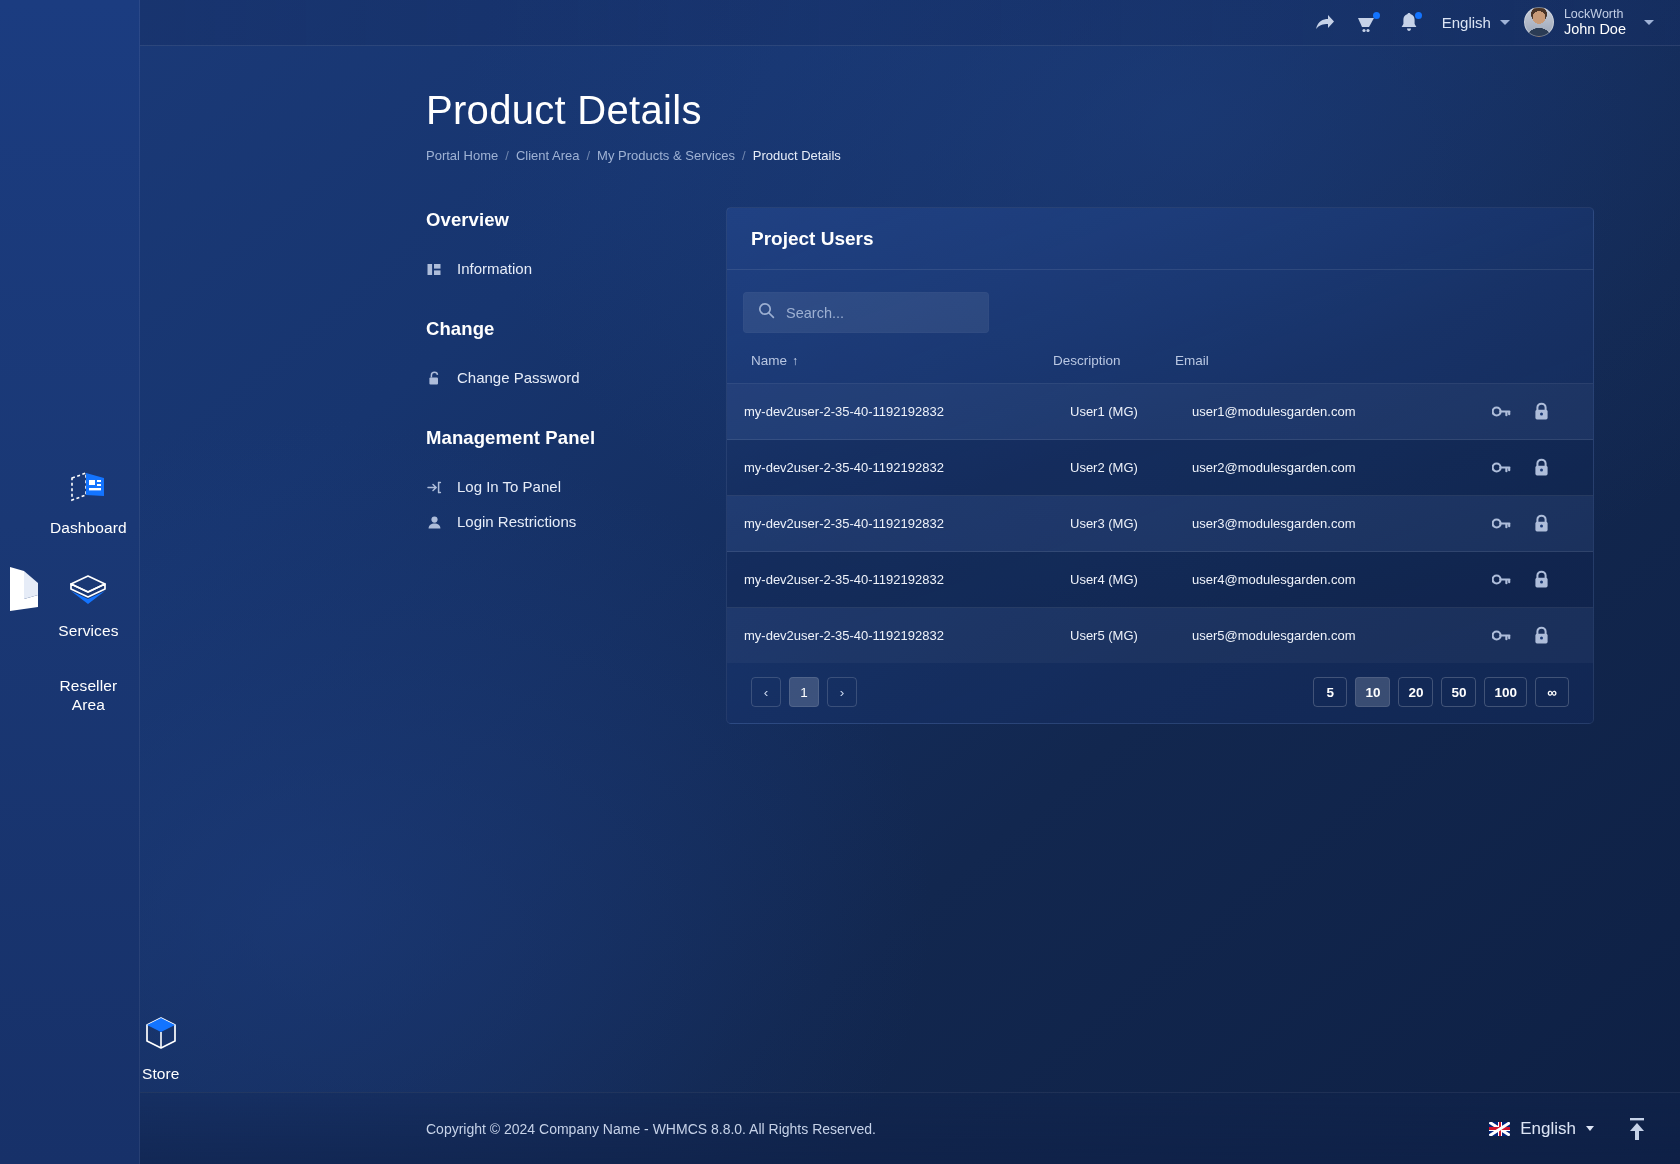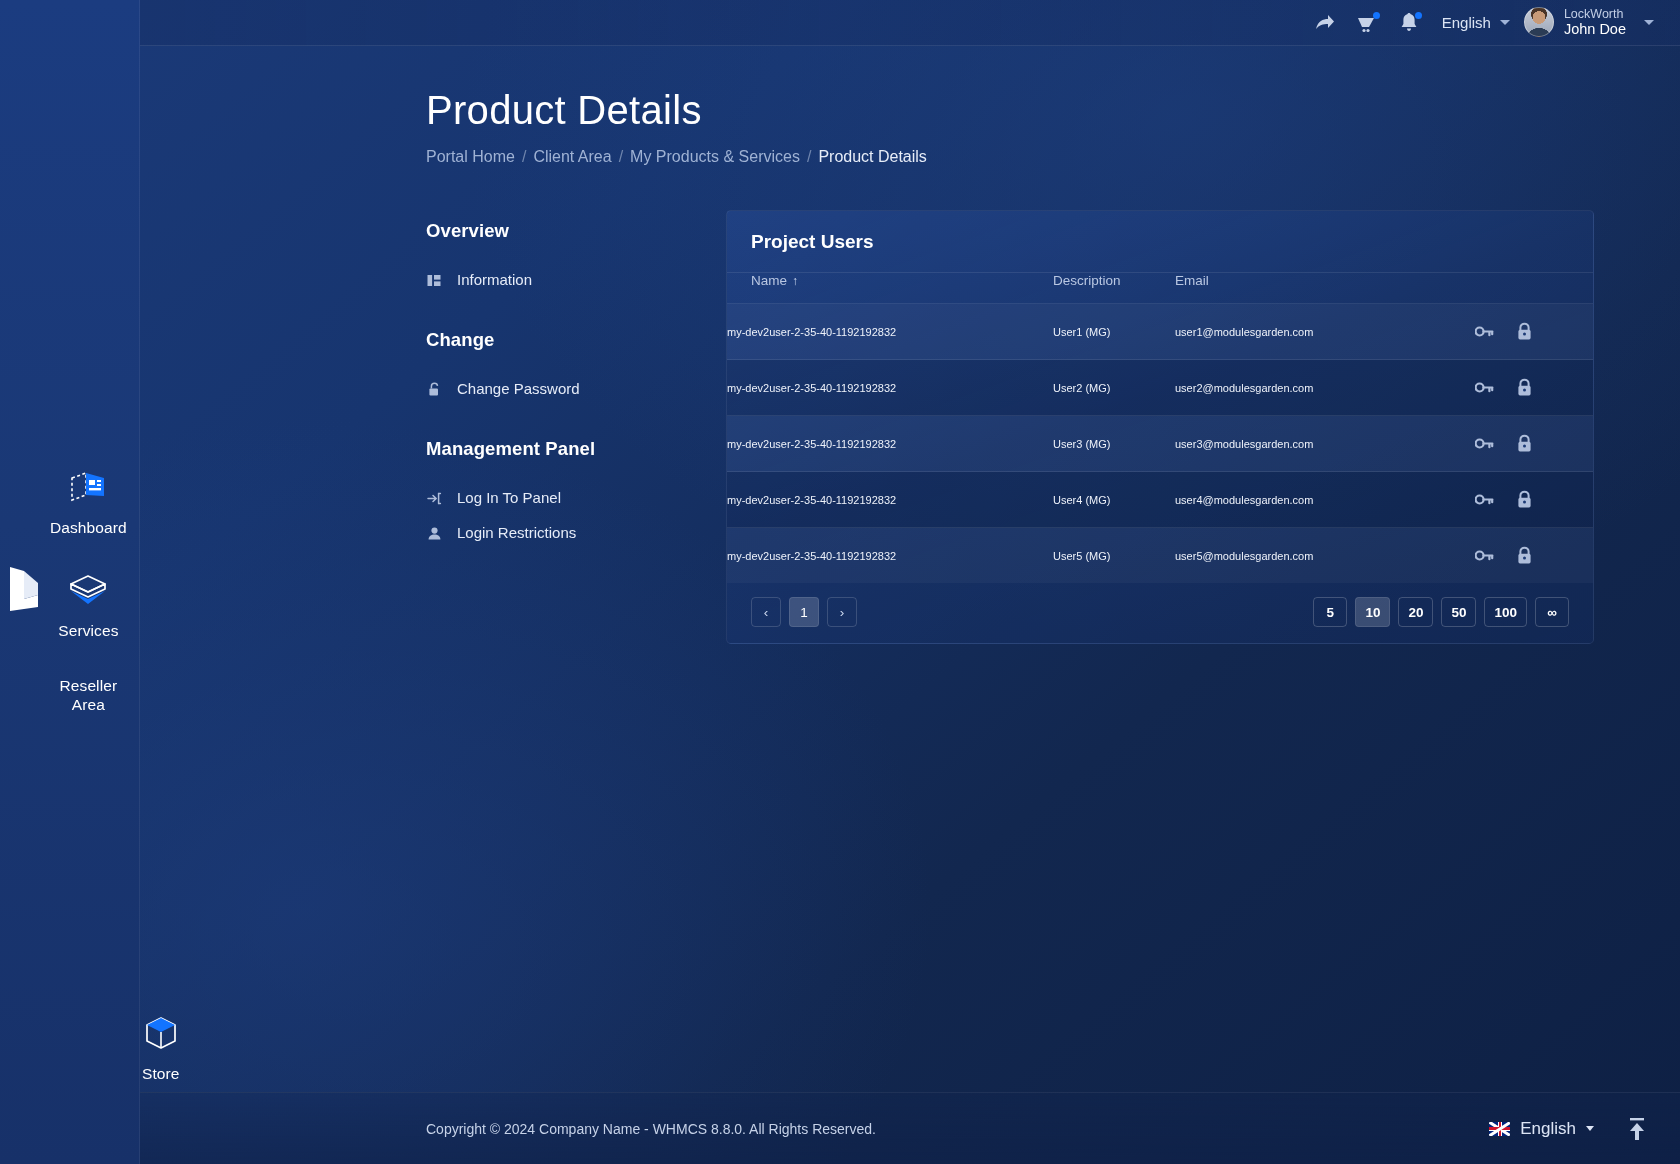--- a/index.html
+++ b/index.html
@@ -86,27 +86,27 @@
   .user-names { display: flex; flex-direction: column; line-height: 1.18; }
   .user-company { color: #c3cfe6; font-size: 12.5px; }
   .user-name { color: #ffffff; font-size: 14.5px; }
 
   .content { flex: 1 1 auto; position: relative; padding: 0 0 0 0; overflow: hidden; }
   .page-head { padding: 42px 0 0 286px; }
   .page-title {
     color: #ffffff; font-size: 40px; font-weight: 300; letter-spacing: 0.3px;
     line-height: 1.1;
   }
-  .breadcrumb { margin-top: 16px; display: flex; align-items: center; gap: 7px; font-size: 16px; }
+  .breadcrumb { margin-top: 16px; display: flex; align-items: center; gap: 7px; font-size: 13px; }
   .bc-link { color: #9fb2d4; cursor: pointer; }
   .bc-sep { color: #6f85ad; }
   .bc-current { color: #e7edf8; }
 
   .body-row { display: flex; padding: 44px 0 0 286px; gap: 0; }
-  .side-menu { width: 300px; flex: 0 0 300px; padding-top: 2px; margin-top: 8px; }
+  .side-menu { width: 300px; flex: 0 0 300px; padding-top: 2px; }
   .sm-title {
     color: #ffffff; font-size: 18.5px; font-weight: bold; letter-spacing: 0.1px;
     margin-bottom: 20px;
   }
   .sm-title.sp { margin-top: 41px; }
   .sm-item {
     display: flex; align-items: flex-end; gap: 15px;
     color: #e6ecf8; font-size: 15px; margin-bottom: 6px; cursor: pointer;
     min-height: 26px;
   }
@@ -141,22 +141,22 @@
   .search-input::placeholder { color: #9db0d2; }
 
   table.users { width: 100%; border-collapse: collapse; }
   table.users th {
     text-align: left; font-weight: normal;
     color: #b9c7e2; font-size: 13.5px;
     padding: 0 0 15px 0;
   }
   table.users th.c-name { padding-left: 24px; }
   table.users td {
-    color: #eef2fa; font-size: 11px;
-    padding: 18px 0;
+    color: #eef2fa; font-size: 13px;
+    padding: 18px 17px;
     border-top: 1px solid rgba(255,255,255,0.09);
     margin-left: 37px;
   }
   table.users tbody tr { background: rgba(255,255,255,0.035); }
   table.users tbody tr:nth-child(even) { background: rgba(0,0,0,0.10); }
   td.c-name { padding-left: 24px; }
   th.c-desc, td.c-desc { width: 122px; }
   th.c-email, td.c-email { width: 300px; }
   th.c-act, td.c-act { width: 118px; }
   .sort-arrow { color: #cfdaf0; margin-left: 5px; font-size: 12px; }
@@ -400,20 +400,31 @@
             </span>
             <span>Login Restrictions</span>
           </div>
         </div>
 
         <section class="panel">
           <div class="panel-head">
             <div class="panel-title">Project Users</div>
           </div>
 
+          <div class="panel-tools">
+            <div class="search-box">
+              <span>
+                <svg width="17" height="17" viewBox="0 0 17 17">
+                  <circle cx="7" cy="7" r="5.2" fill="none" stroke="#9db0d2" stroke-width="1.7"></circle>
+                  <path d="M11 11 L15.4 15.4" stroke="#9db0d2" stroke-width="1.7" stroke-linecap="round"></path>
+                </svg>
+              </span>
+              <input class="search-input" type="text" placeholder="Search..." style="">
+            </div>
+          </div>
 
           <table class="users">
             <thead>
               <tr>
                 <th class="c-name">
                   <span>Name</span><span class="sort-arrow">↑</span>
                 </th>
                 <th class="c-desc">Description</th>
                 <th class="c-email">Email</th>
                 <th class="c-act"></th>

